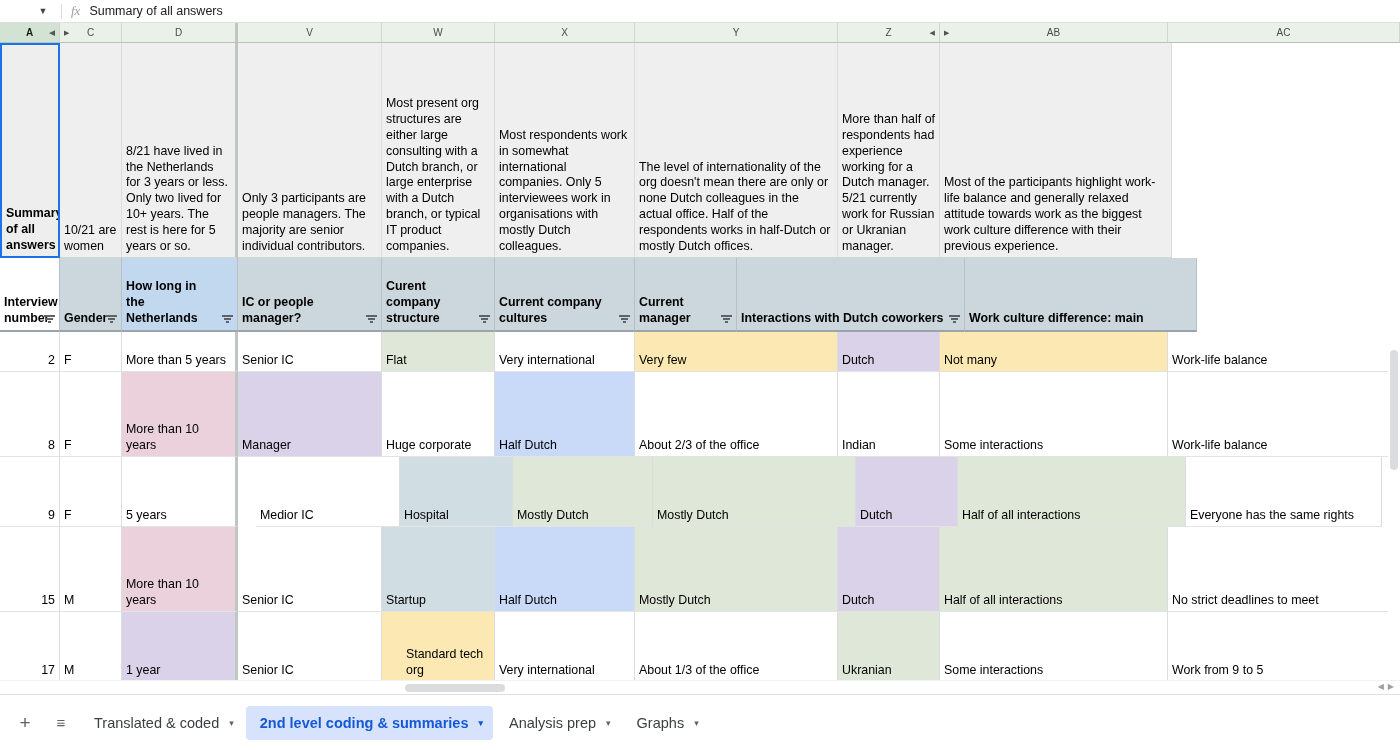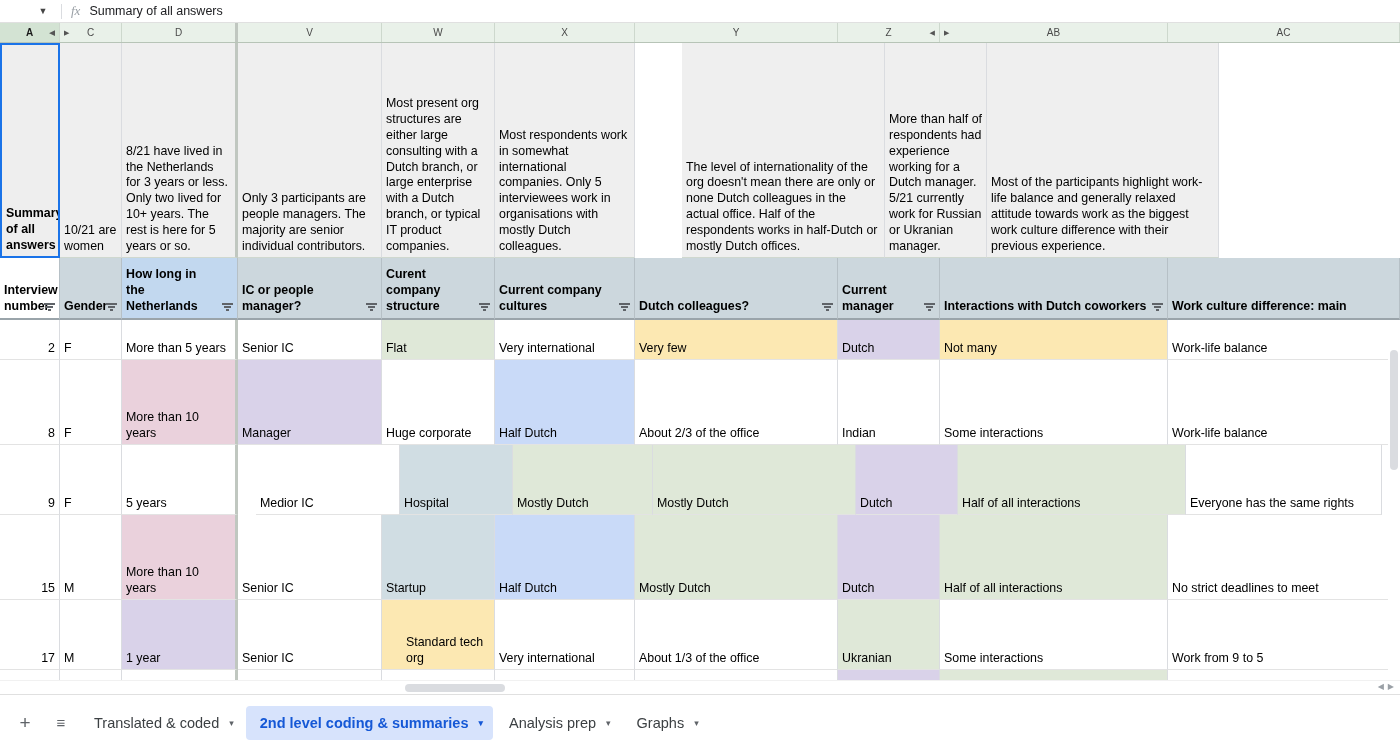--- a/index.html
+++ b/index.html
@@ -114,21 +114,21 @@
   .summary-row .cell.selected-cell {
     background: #eeeeee;
     border: 2px solid #1a73e8;
     z-index: 6;
   }
   .summary-row .cell.bold { font-weight: bold; }
 
   
   .header-row .cell {
     background: #ccd7dd;
-    height: 62px;
+    height: 74px;
     font-weight: bold;
     font-size: 12.4px;
     border-right: 1px solid #b6c0c6;
     border-bottom: 2px solid #9aa4aa;
     align-items: flex-end;
     padding-bottom: 3px;
   }
   .header-row .cell.c-a { background: #ffffff; }
   .header-row .cell.c-d { background: #c2d8ef; }
   .header-row .cell .htxt { display: block; padding-right: 16px; }
@@ -287,32 +287,31 @@
     </div>
 
   <div id="frozen-band">
     <div class="grid-row summary-row" id="summary-row">
         <div class="cell bold selected-cell" style="width: 60px;">Summary of all answers</div>
         <div class="cell" style="width: 62px;">10/21 are women</div>
         <div class="cell thickdiv" style="width: 116px;">8/21 have lived in the Netherlands for 3 years or less. Only two lived for 10+ years. The rest is here for 5 years or so.</div>
         <div class="cell" style="width: 144px;">Only 3 participants are people managers. The majority are senior individual contributors.</div>
         <div class="cell" style="width: 113px;">Most present org structures are either large consulting with a Dutch branch, or large enterprise with a Dutch branch, or typical IT product companies.</div>
         <div class="cell" style="width: 140px;">Most respondents work in somewhat international companies. Only 5 interviewees work in organisations with mostly Dutch colleagues.</div>
-        <div class="cell" style="width: 203px; margin-left: 47px;">The level of internationality of the org doesn't mean there are only or none Dutch colleagues in the actual office. Half of the respondents works in half-Dutch or mostly Dutch offices.</div>
+        <div class="cell" style="width: 203px;">The level of internationality of the org doesn't mean there are only or none Dutch colleagues in the actual office. Half of the respondents works in half-Dutch or mostly Dutch offices.</div>
         <div class="cell" style="width: 102px;">More than half of respondents had experience working for a Dutch manager. 5/21 currently work for Russian or Ukranian manager.</div>
         <div class="cell" style="width: 232px;">Most of the participants highlight work-life balance and generally relaxed attitude towards work as the biggest work culture difference with their previous experience.</div>
       </div>
     <div class="grid-row header-row" id="header-row">
         <div class="cell c-a" style="width: 60px;"><span class="htxt">Interview number</span><span class="filter-icon"><i></i><i></i><i></i></span></div>
         <div class="cell c-c" style="width: 62px;"><span class="htxt">Gender</span><span class="filter-icon"><i></i><i></i><i></i></span></div>
         <div class="cell c-d thickdiv" style="width: 116px;"><span class="htxt">How long in the Netherlands</span><span class="filter-icon"><i></i><i></i><i></i></span></div>
         <div class="cell c-v" style="width: 144px;"><span class="htxt">IC or people manager?</span><span class="filter-icon"><i></i><i></i><i></i></span></div>
         <div class="cell c-w" style="width: 113px;"><span class="htxt">Curent company structure</span><span class="filter-icon"><i></i><i></i><i></i></span></div>
         <div class="cell c-x" style="width: 140px;"><span class="htxt">Current company cultures</span><span class="filter-icon"><i></i><i></i><i></i></span></div>
-        <div class="cell c-y" style="width: 203px;"><span class="htxt">Dutch colleagues?</span><span class="filter-icon"><i></i><i></i><i></i></span></div>
         <div class="cell c-z" style="width: 102px;"><span class="htxt">Current manager</span><span class="filter-icon"><i></i><i></i><i></i></span></div>
         <div class="cell c-ab" style="width: 228px;"><span class="htxt">Interactions with Dutch coworkers</span><span class="filter-icon"><i></i><i></i><i></i></span></div>
         <div class="cell c-ac" style="width: 232px;"><span class="htxt">Work culture difference: main</span></div>
       </div>
   </div>
 
   <div id="scroll-body">
       <div class="grid-row data-row">
         <div class="cell" style="width: 60px; height: 40px; justify-content: flex-end;">2</div>
         <div class="cell" style="width: 62px; height: 40px;">F</div>

